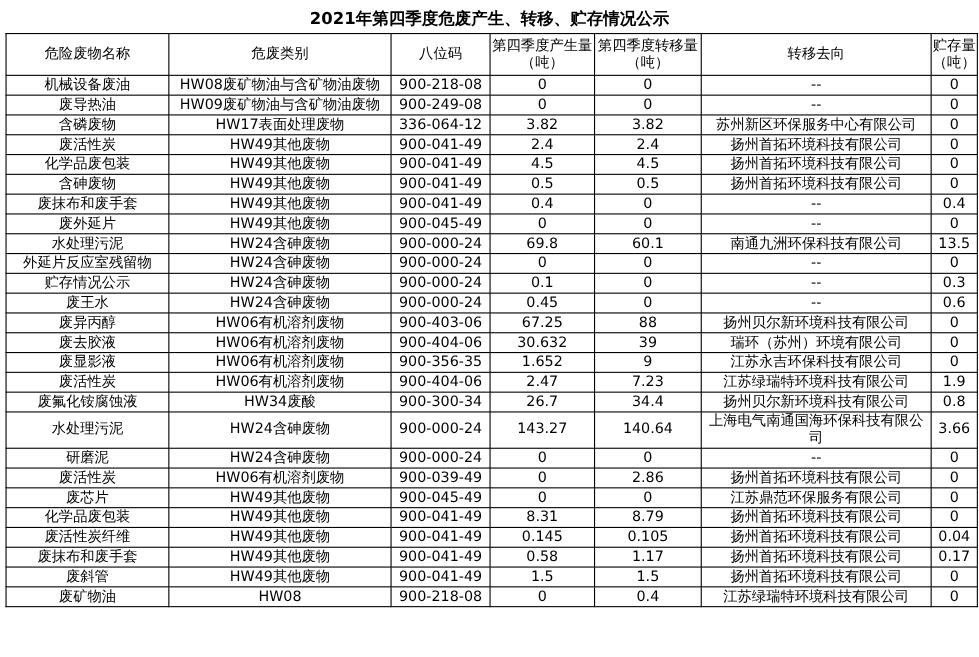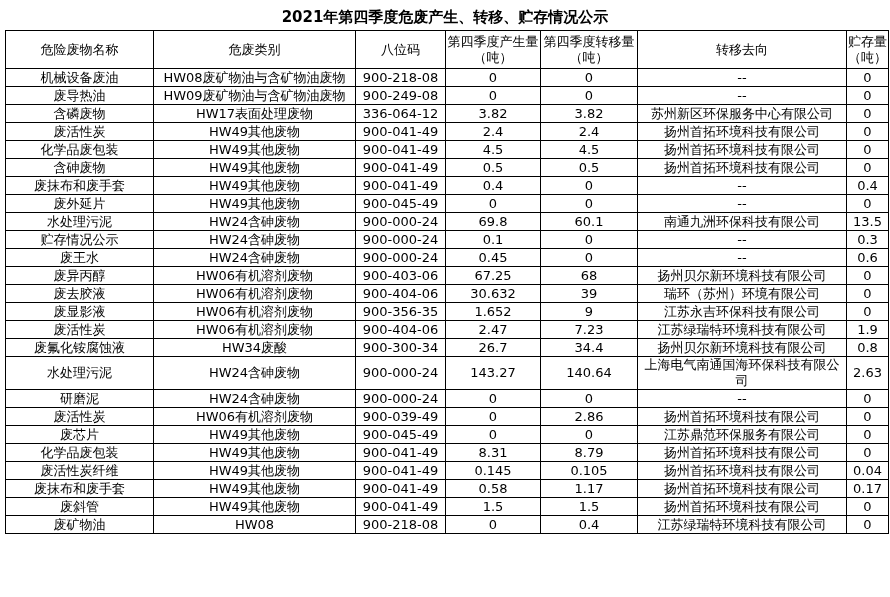--- a/index.html
+++ b/index.html
@@ -159,20 +159,29 @@
         <tr>
           <td>水处理污泥</td>
           <td>HW24含砷废物</td>
           <td>900-000-24</td>
           <td>69.8</td>
           <td>60.1</td>
           <td>南通九洲环保科技有限公司</td>
           <td>13.5</td>
         </tr>
         <tr>
+          <td>外延片反应室残留物</td>
+          <td>HW24含砷废物</td>
+          <td>900-000-24</td>
+          <td>0</td>
+          <td>0</td>
+          <td>--</td>
+          <td>0</td>
+        </tr>
+        <tr>
           <td>贮存情况公示</td>
           <td>HW24含砷废物</td>
           <td>900-000-24</td>
           <td>0.1</td>
           <td>0</td>
           <td>--</td>
           <td>0.3</td>
         </tr>
         <tr>
           <td>废王水</td>
@@ -181,21 +190,21 @@
           <td>0.45</td>
           <td>0</td>
           <td>--</td>
           <td>0.6</td>
         </tr>
         <tr>
           <td>废异丙醇</td>
           <td>HW06有机溶剂废物</td>
           <td>900-403-06</td>
           <td>67.25</td>
-          <td>68</td>
+          <td>88</td>
           <td>扬州贝尔新环境科技有限公司</td>
           <td>0</td>
         </tr>
         <tr>
           <td>废去胶液</td>
           <td>HW06有机溶剂废物</td>
           <td>900-404-06</td>
           <td>30.632</td>
           <td>39</td>
           <td>瑞环（苏州）环境有限公司</td>
@@ -228,21 +237,21 @@
           <td>扬州贝尔新环境科技有限公司</td>
           <td>0.8</td>
         </tr>
         <tr>
           <td>水处理污泥</td>
           <td>HW24含砷废物</td>
           <td>900-000-24</td>
           <td>143.27</td>
           <td>140.64</td>
           <td>上海电气南通国海环保科技有限公司</td>
-          <td>2.63</td>
+          <td>3.66</td>
         </tr>
         <tr>
           <td>研磨泥</td>
           <td>HW24含砷废物</td>
           <td>900-000-24</td>
           <td>0</td>
           <td>0</td>
           <td>--</td>
           <td>0</td>
         </tr>

